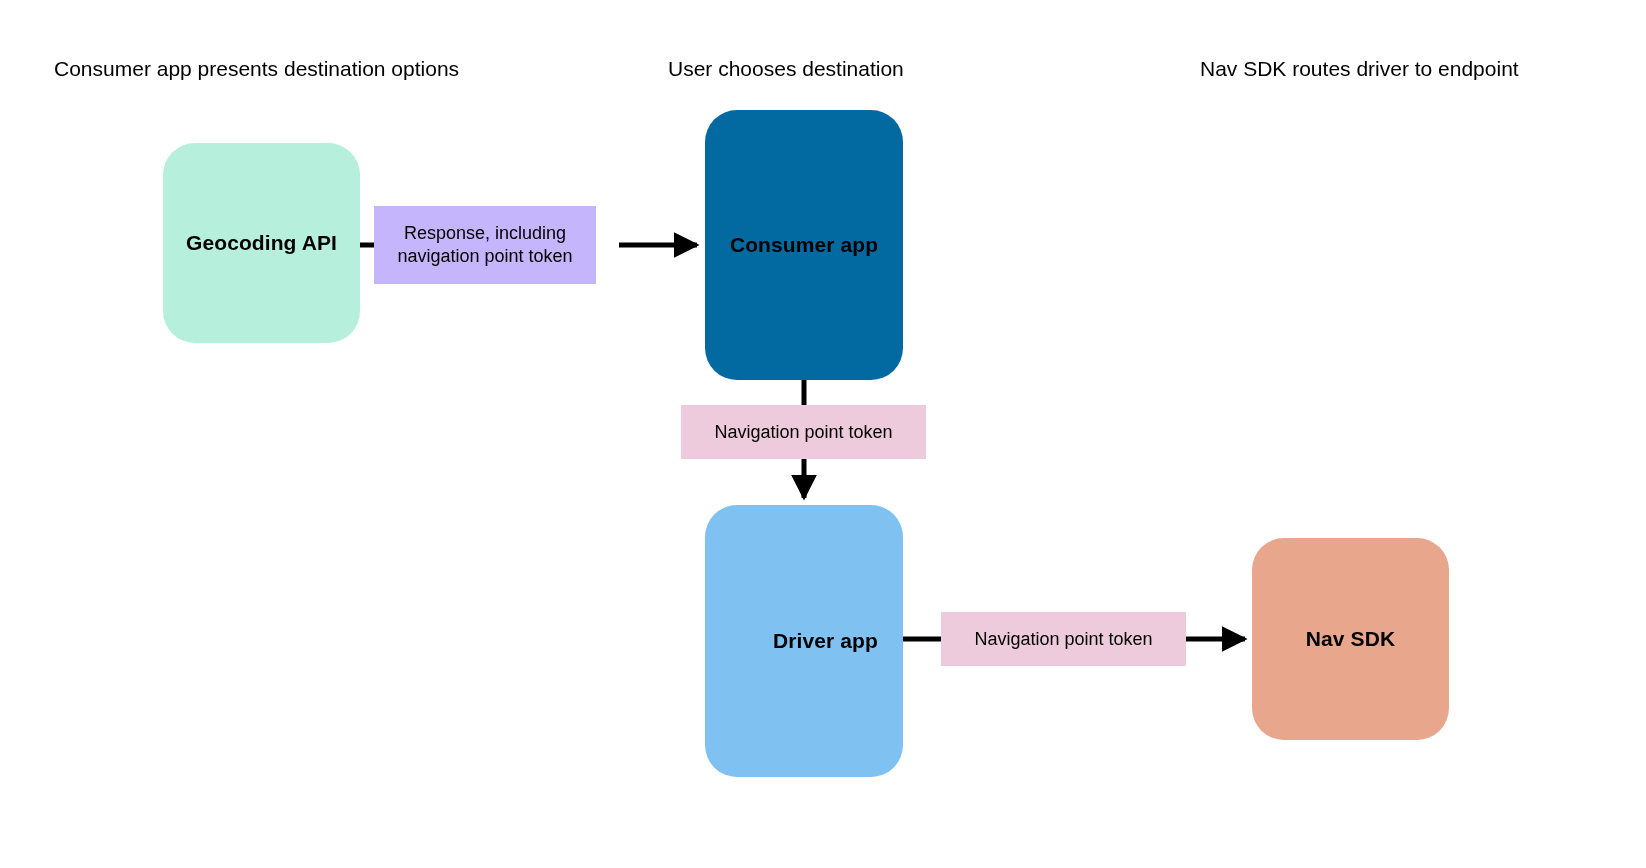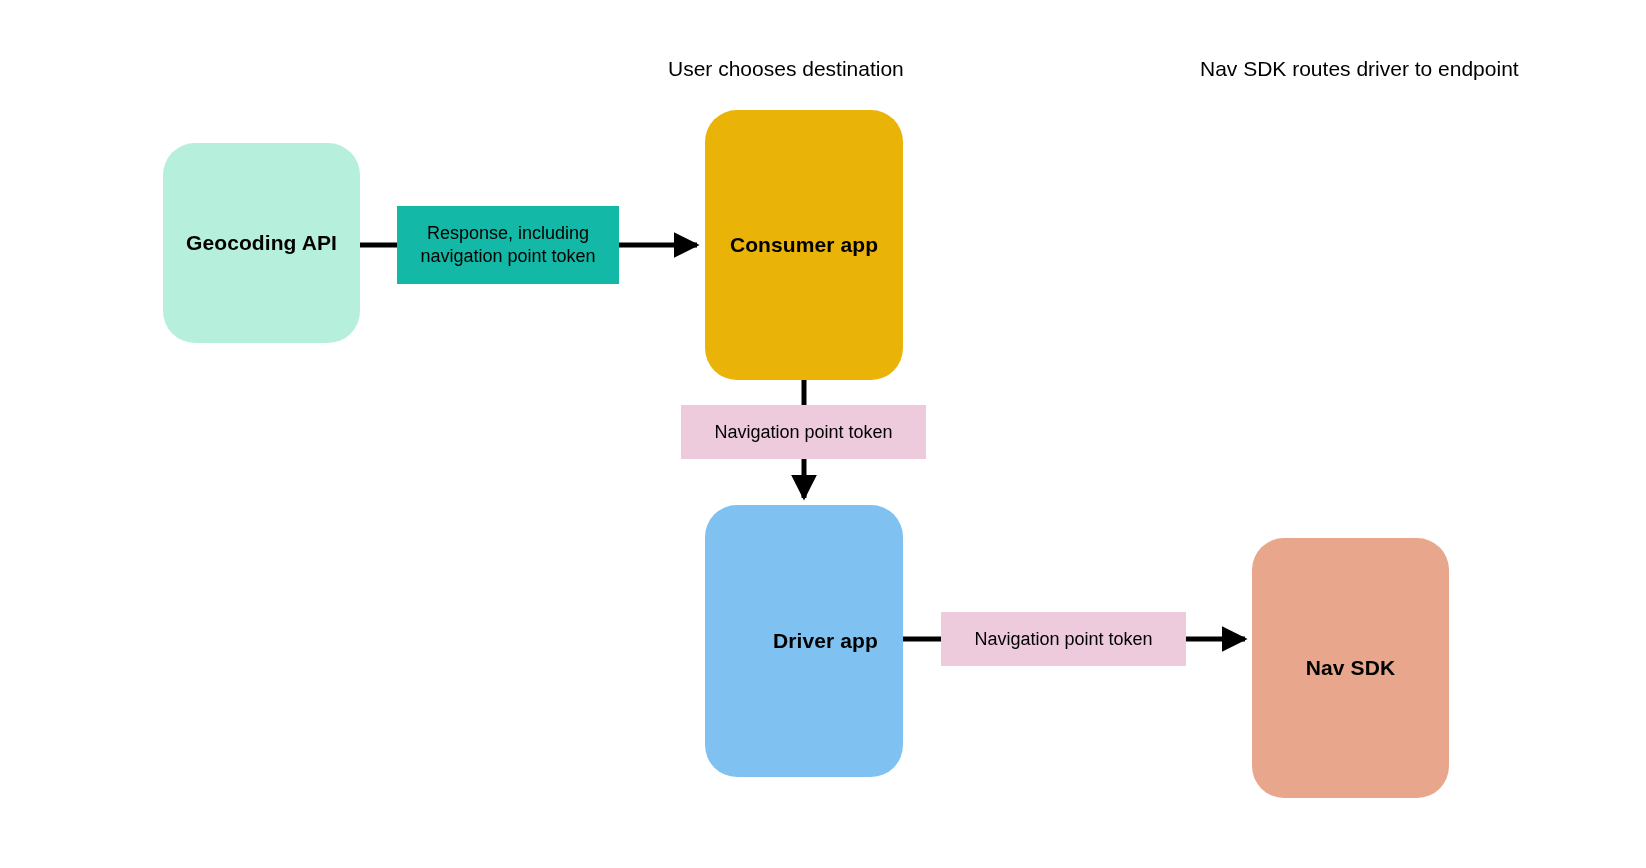--- a/index.html
+++ b/index.html
@@ -58,20 +58,21 @@
     color: #000000;
     padding: 3px 8px;
   }
   .edge-label span { display: block; width: 100%; }
 </style>
 </head>
 <body>
 
 <div id="canvas">
 
+  <div class="column-header" style="left:54px; top:56px;">Consumer app presents destination options</div>
   <div class="column-header" style="left:668px; top:56px;">User chooses destination</div>
   <div class="column-header" style="left:1152px; top:56px;margin-left:48px;">Nav SDK routes driver to endpoint</div>
 
   <svg id="edges" viewBox="0 0 1646 868" width="1646" height="868">
     <defs>
       <marker id="arrow" viewBox="0 0 10 10" refX="9" refY="5" markerWidth="5.2" markerHeight="5.2" orient="auto-start-reverse">
         <path d="M 0 0 L 10 5 L 0 10 z" fill="#000000"></path>
       </marker>
     </defs>
 
@@ -85,33 +86,33 @@
 
     <line x1="903" y1="639" x2="943" y2="639" stroke="#000000" stroke-width="5"></line>
 
     <line x1="1186" y1="639" x2="1245" y2="639" stroke="#000000" stroke-width="5" marker-end="url(#arrow)"></line>
   </svg>
 
   <div class="node" id="node-geocoding-api" style="left:163px; top:143px; width:197px; height:200px; background:#B6EFDC;">
     <span class="node-label">Geocoding API</span>
   </div>
 
-  <div class="node" id="node-consumer-app" style="left:705px; top:110px; width:198px; height:270px; background:#eab308;">
+  <div class="node" id="node-consumer-app" style="left:705px; top:110px; width:198px; height:270px; background:#0369a1;">
     <span class="node-label">Consumer app</span>
   </div>
 
   <div class="node" id="node-driver-app" style="left:705px; top:505px; width:198px; height:272px; background:#7FC2F1;padding-left:43px;">
     <span class="node-label">Driver app</span>
   </div>
 
-  <div class="node" id="node-nav-sdk" style="left:1252px; top:538px; width:197px; height:260px; background:#E8A68D;">
+  <div class="node" id="node-nav-sdk" style="left:1252px; top:538px; width:197px; height:202px; background:#E8A68D;">
     <span class="node-label">Nav SDK</span>
   </div>
 
-  <div class="edge-label" style="left:397px; top:206px; width:222px; height:78px; background:#14b8a6;">
+  <div class="edge-label" style="left:374px; top:206px; width:222px; height:78px; background:#c4b5fd;">
     <span>Response, including navigation point token</span>
   </div>
 
   <div class="edge-label" style="left:681px; top:405px; width:245px; height:54px; background:#EECADD;">
     <span>Navigation point token</span>
   </div>
 
   <div class="edge-label" style="left:941px; top:612px; width:245px; height:54px; background:#EECADD;">
     <span>Navigation point token</span>
   </div>

